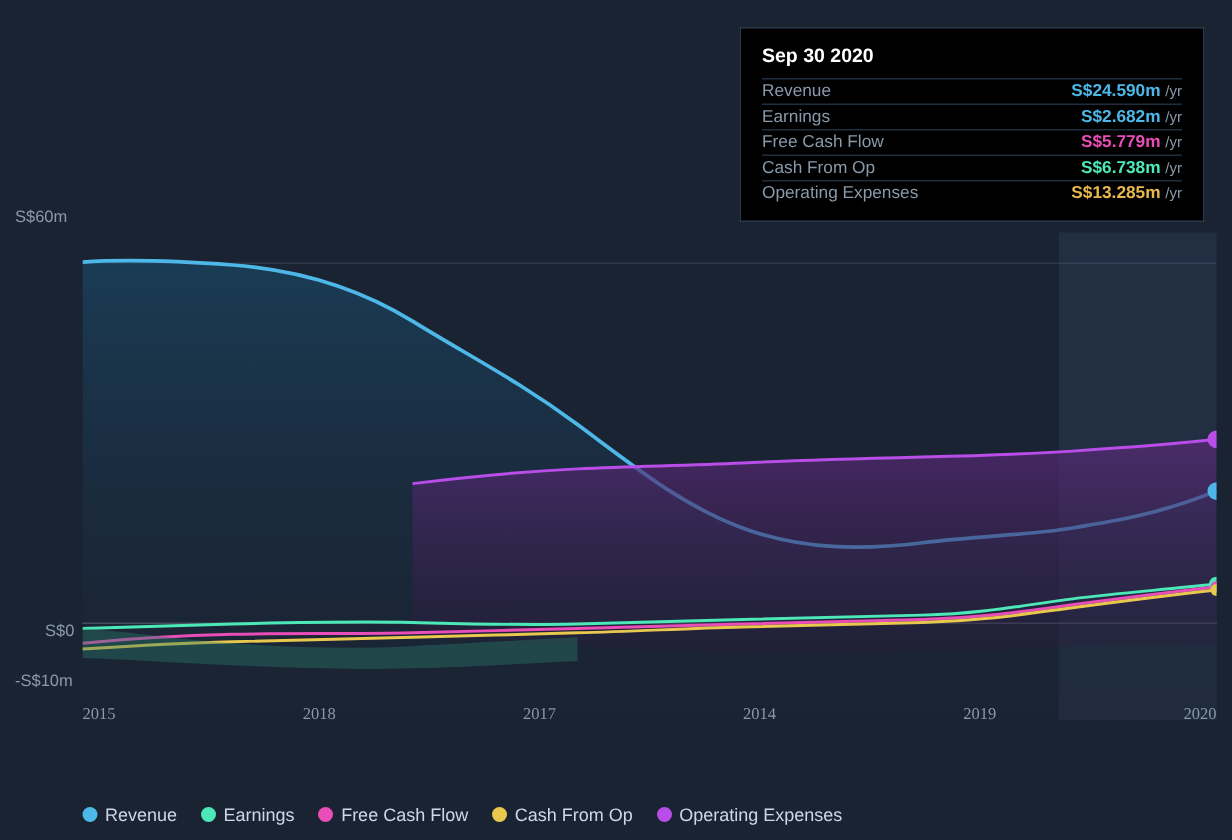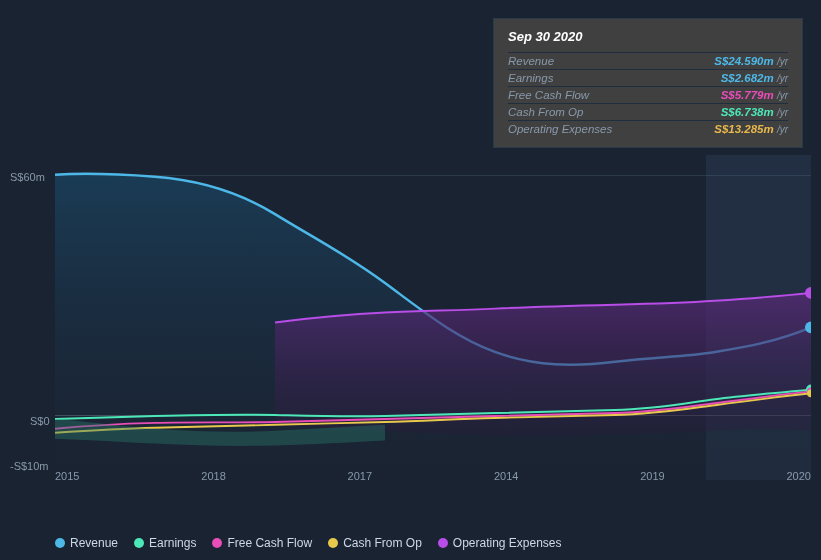--- a/index.html
+++ b/index.html
@@ -10,26 +10,25 @@
       font-family: Arial, sans-serif;
       overflow: hidden;
       position: relative;
     }
 
     
     .tooltip-card {
       position: absolute;
       top: 18px;
       right: 18px;
-      background: #404040;
+      background: #000000;
       border: 1px solid #2a3a4a;
       padding: 10px 14px;
       min-width: 310px;
       z-index: 10;
-      font-style: italic;
     }
     .tooltip-date {
       color: #ffffff;
       font-size: 13px;
       font-weight: bold;
       margin-bottom: 8px;
     }
     .tooltip-row {
       display: flex;
       justify-content: space-between;
@@ -64,38 +63,39 @@
       text-align: right;
       margin-top: 1px;
     }
 
     .y-axis-label {
       position: absolute;
       left: 10px;
       color: #8899aa;
       font-size: 11px;
     }
-    .y-60 { top: 171px; }
+    .y-60 { top: 139px; }
     .y-0 { top: 415px; margin-left: 20px; }
-    .y-neg10 { top: 460px; text-align: right; }
+    .y-neg10 { top: 448px; text-align: right; }
 
     
     .h-line {
       position: absolute;
       left: 55px;
       right: 10px;
       height: 1px;
       background: #2a3a4a;
     }
     .h-line-zero {
       background: #ffffff44;
     }
     .x-label {
       color: #8899aa;
       font-size: 11px;
+      font-family: Liberation Serif, serif;
     }
 
     
     .highlight-area {
       position: absolute;
       top: 155px;
       right: 10px;
       width: 105px;
       bottom: 80px;
       background: rgba(100, 130, 180, 0.12);

